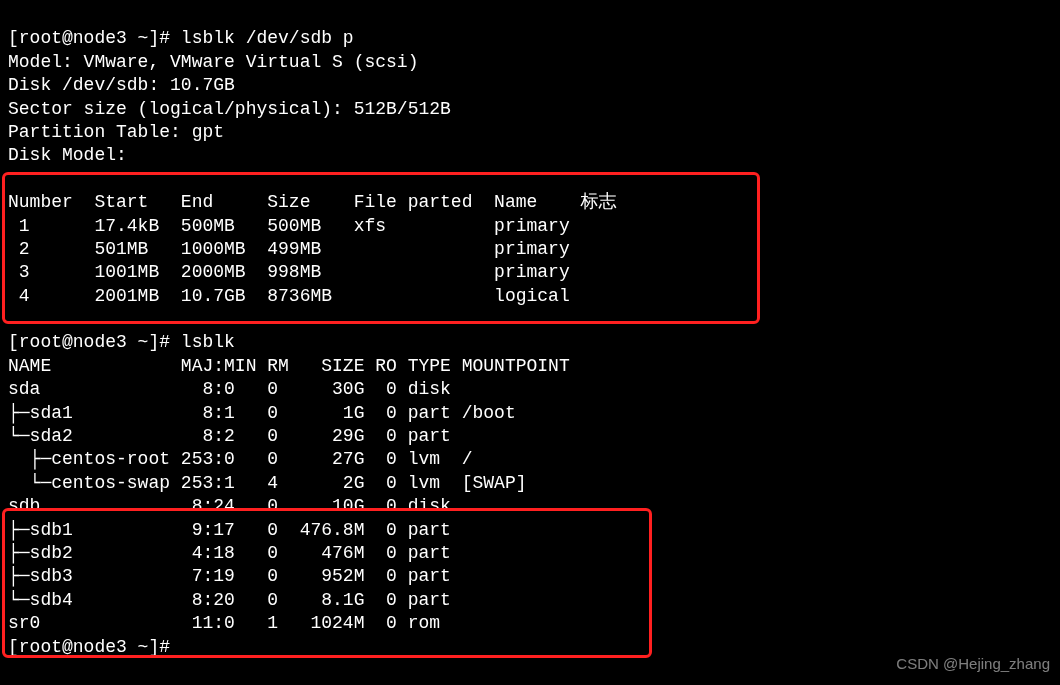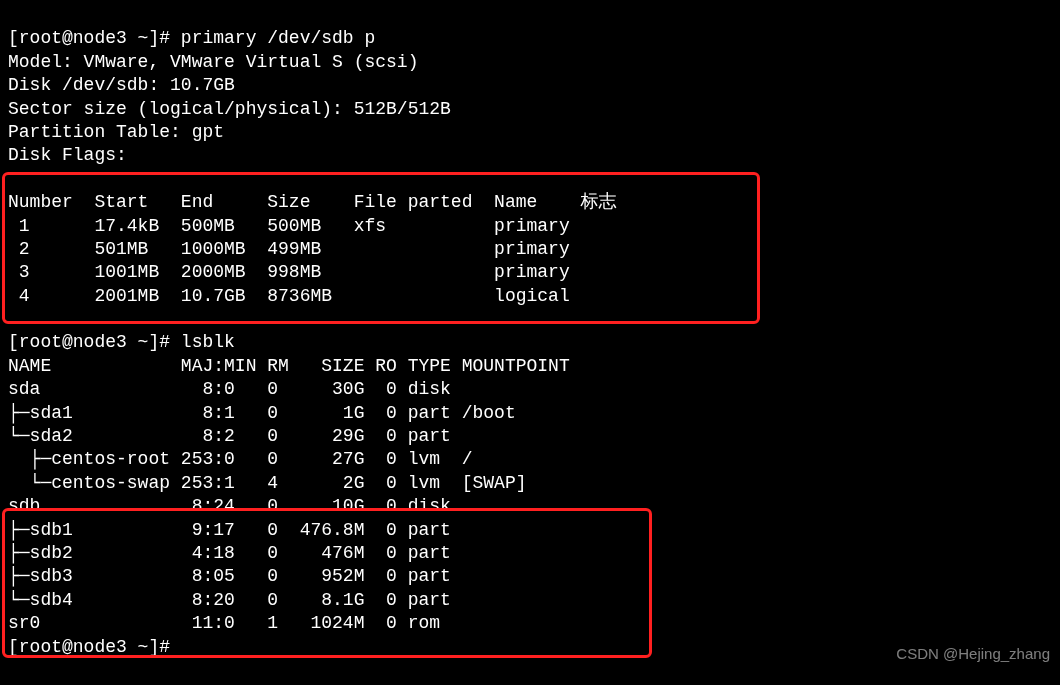--- a/index.html
+++ b/index.html
@@ -35,56 +35,56 @@
   }
   #redbox2 {
     top: 508px;
     left: 2px;
     width: 650px;
     height: 150px;
   }
   .watermark {
     position: absolute;
     right: 10px;
-    bottom: 22px;
+    bottom: 12px;
     color: rgba(230,230,230,0.55);
     font-family: Arial, sans-serif;
     font-size: 15px;
     white-space: nowrap;
     pointer-events: none;
   }
 </style>
 </head>
 <body>
 
 <div class="terminal">
-<span><span>[root@node3 ~]</span><span># </span><span>primary /dev/sdb p</span></span>
+<span><span>[root@node3 ~]</span><span># </span><span>lsblk /dev/sdb p</span></span>
 <span>Model: VMware, VMware Virtual S (scsi)</span>
 <span>Disk /dev/sdb: 10.7GB</span>
 <span>Sector size (logical/physical): 512B/512B</span>
 <span>Partition Table: gpt</span>
-<span>Disk Flags:</span>
+<span>Disk Model:</span>
 
 <span id="parted-header">Number  Start   End     Size    File parted  Name    标志</span>
 <span id="parted-row-0"> 1      17.4kB  500MB   500MB   xfs          primary</span>
 <span id="parted-row-1"> 2      501MB   1000MB  499MB                primary</span>
 <span id="parted-row-2"> 3      1001MB  2000MB  998MB                primary</span>
 <span id="parted-row-3"> 4      2001MB  10.7GB  8736MB               logical</span>
 
 <span><span>[root@node3 ~]</span><span># </span><span>lsblk</span></span>
 <span id="lsblk-header">NAME            MAJ:MIN RM   SIZE RO TYPE MOUNTPOINT</span>
 <span id="lsblk-row-0">sda               8:0   0     30G  0 disk </span>
 <span id="lsblk-row-1">├─sda1            8:1   0      1G  0 part /boot</span>
 <span id="lsblk-row-2">└─sda2            8:2   0     29G  0 part </span>
 <span id="lsblk-row-3">  ├─centos-root 253:0   0     27G  0 lvm  /</span>
 <span id="lsblk-row-4">  └─centos-swap 253:1   4      2G  0 lvm  [SWAP]</span>
 <span id="lsblk-row-5">sdb              8:24   0     10G  0 disk </span>
 <span id="lsblk-row-6">├─sdb1           9:17   0  476.8M  0 part </span>
 <span id="lsblk-row-7">├─sdb2           4:18   0    476M  0 part </span>
-<span id="lsblk-row-8">├─sdb3           8:05   0    952M  0 part </span>
+<span id="lsblk-row-8">├─sdb3           7:19   0    952M  0 part </span>
 <span id="lsblk-row-9">└─sdb4           8:20   0    8.1G  0 part </span>
 <span id="lsblk-row-10">sr0              11:0   1   1024M  0 rom  </span>
 <span><span>[root@node3 ~]</span><span># </span></span>
 </div>
 
 <div id="redbox1" class="redbox"></div>
 <div id="redbox2" class="redbox"></div>
 
 <div class="watermark">CSDN @Hejing_zhang</div>
 

